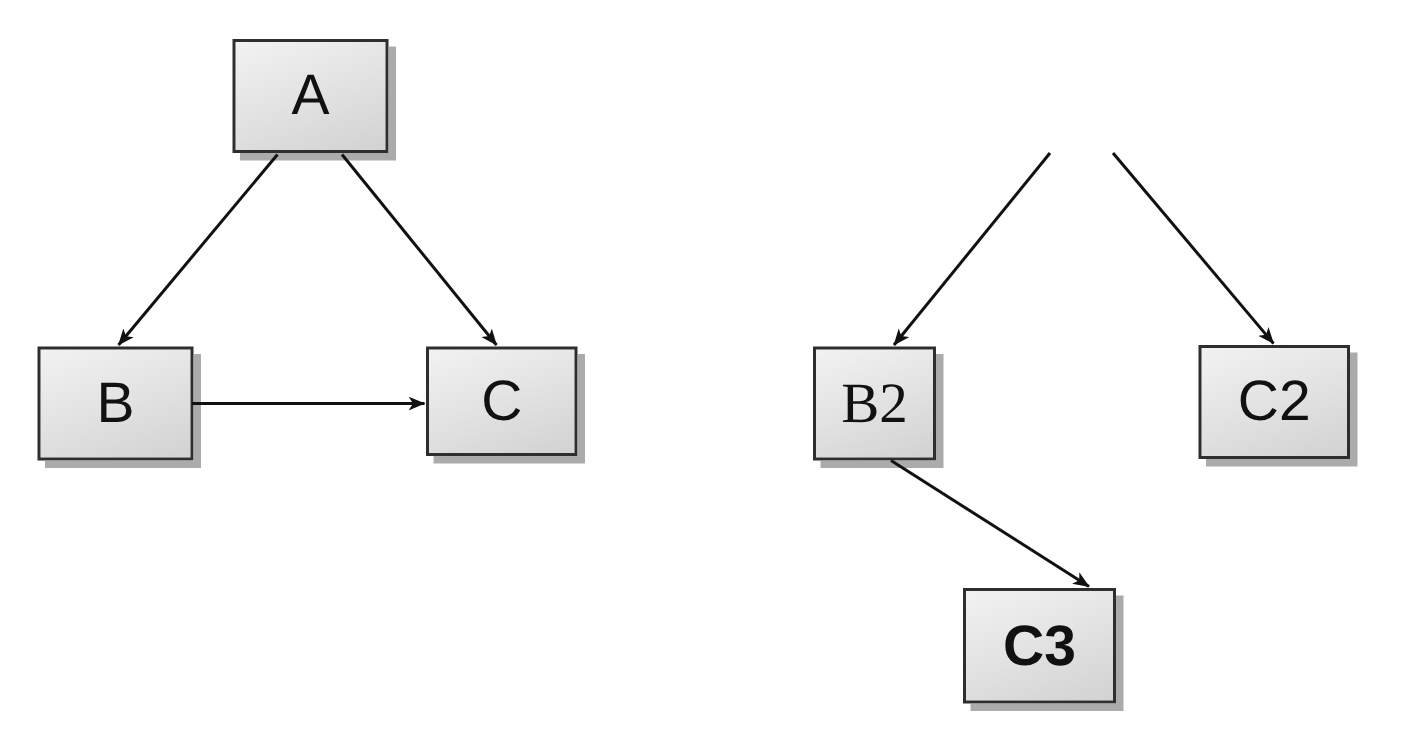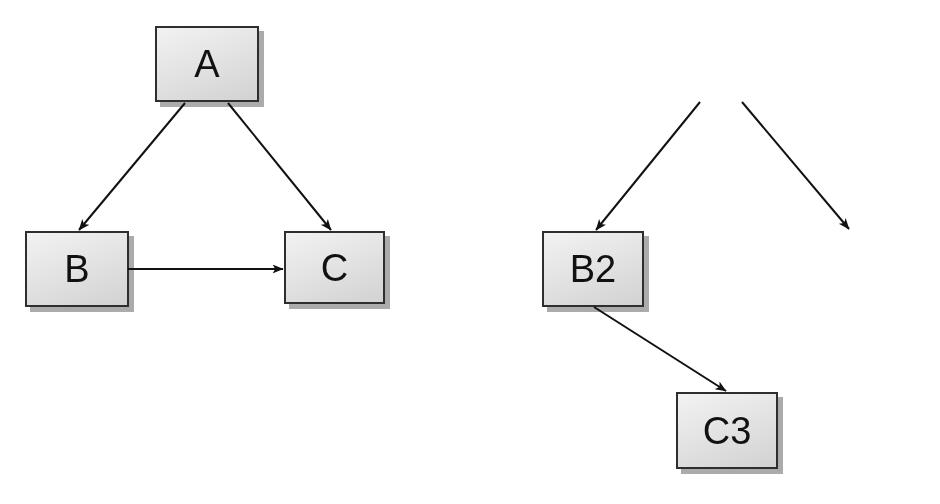--- a/index.html
+++ b/index.html
@@ -40,41 +40,44 @@
     line-height: 1;
     color: #111111;
     user-select: none;
   }
   
   .node-A  { left: 155px; top: 26px;  width: 104px; height: 76px; }
   .node-B  { left: 25px;  top: 231px; width: 104px; height: 76px; }
   .node-C  { left: 284px; top: 231px; width: 101px; height: 73px; }
   
   .node-A2 { left: 669px; top: 25px;  width: 101px; height: 76px; }
-  .node-B2 { left: 542px; top: 231px; width: 102px; height: 76px; }
+  .node-B2 { left: 542px; top: 231px; width: 82px; height: 76px; font-family: Liberation Serif, serif; }
   .node-C2 { left: 799px; top: 230px; width: 101px; height: 76px; }
-  .node-C3 { left: 676px; top: 392px; width: 102px; height: 77px; }
+  .node-C3 { left: 642px; top: 392px; width: 102px; height: 77px; font-weight: bold; }
 </style>
 </head>
 <body>
 
 <div class="canvas">
 
   <div class="node node-A">
     <span class="node-label">A</span>
   </div>
   <div class="node node-B">
     <span class="node-label">B</span>
   </div>
   <div class="node node-C">
     <span class="node-label">C</span>
   </div>
 
   <div class="node node-B2">
     <span class="node-label">B2</span>
+  </div>
+  <div class="node node-C2">
+    <span class="node-label">C2</span>
   </div>
   <div class="node node-C3">
     <span class="node-label">C3</span>
   </div>
 
   <svg class="edges-layer" width="940" height="504" viewBox="0 0 940 504" xmlns="http://www.w3.org/2000/svg">
     <defs>
       <marker id="arrowhead" markerUnits="userSpaceOnUse" markerWidth="13" markerHeight="11" refX="10.5" refY="4.5" orient="auto">
         <path d="M0,0 L11,4.5 L0,9 L2.8,4.5 Z" fill="#111111"></path>
       </marker>

